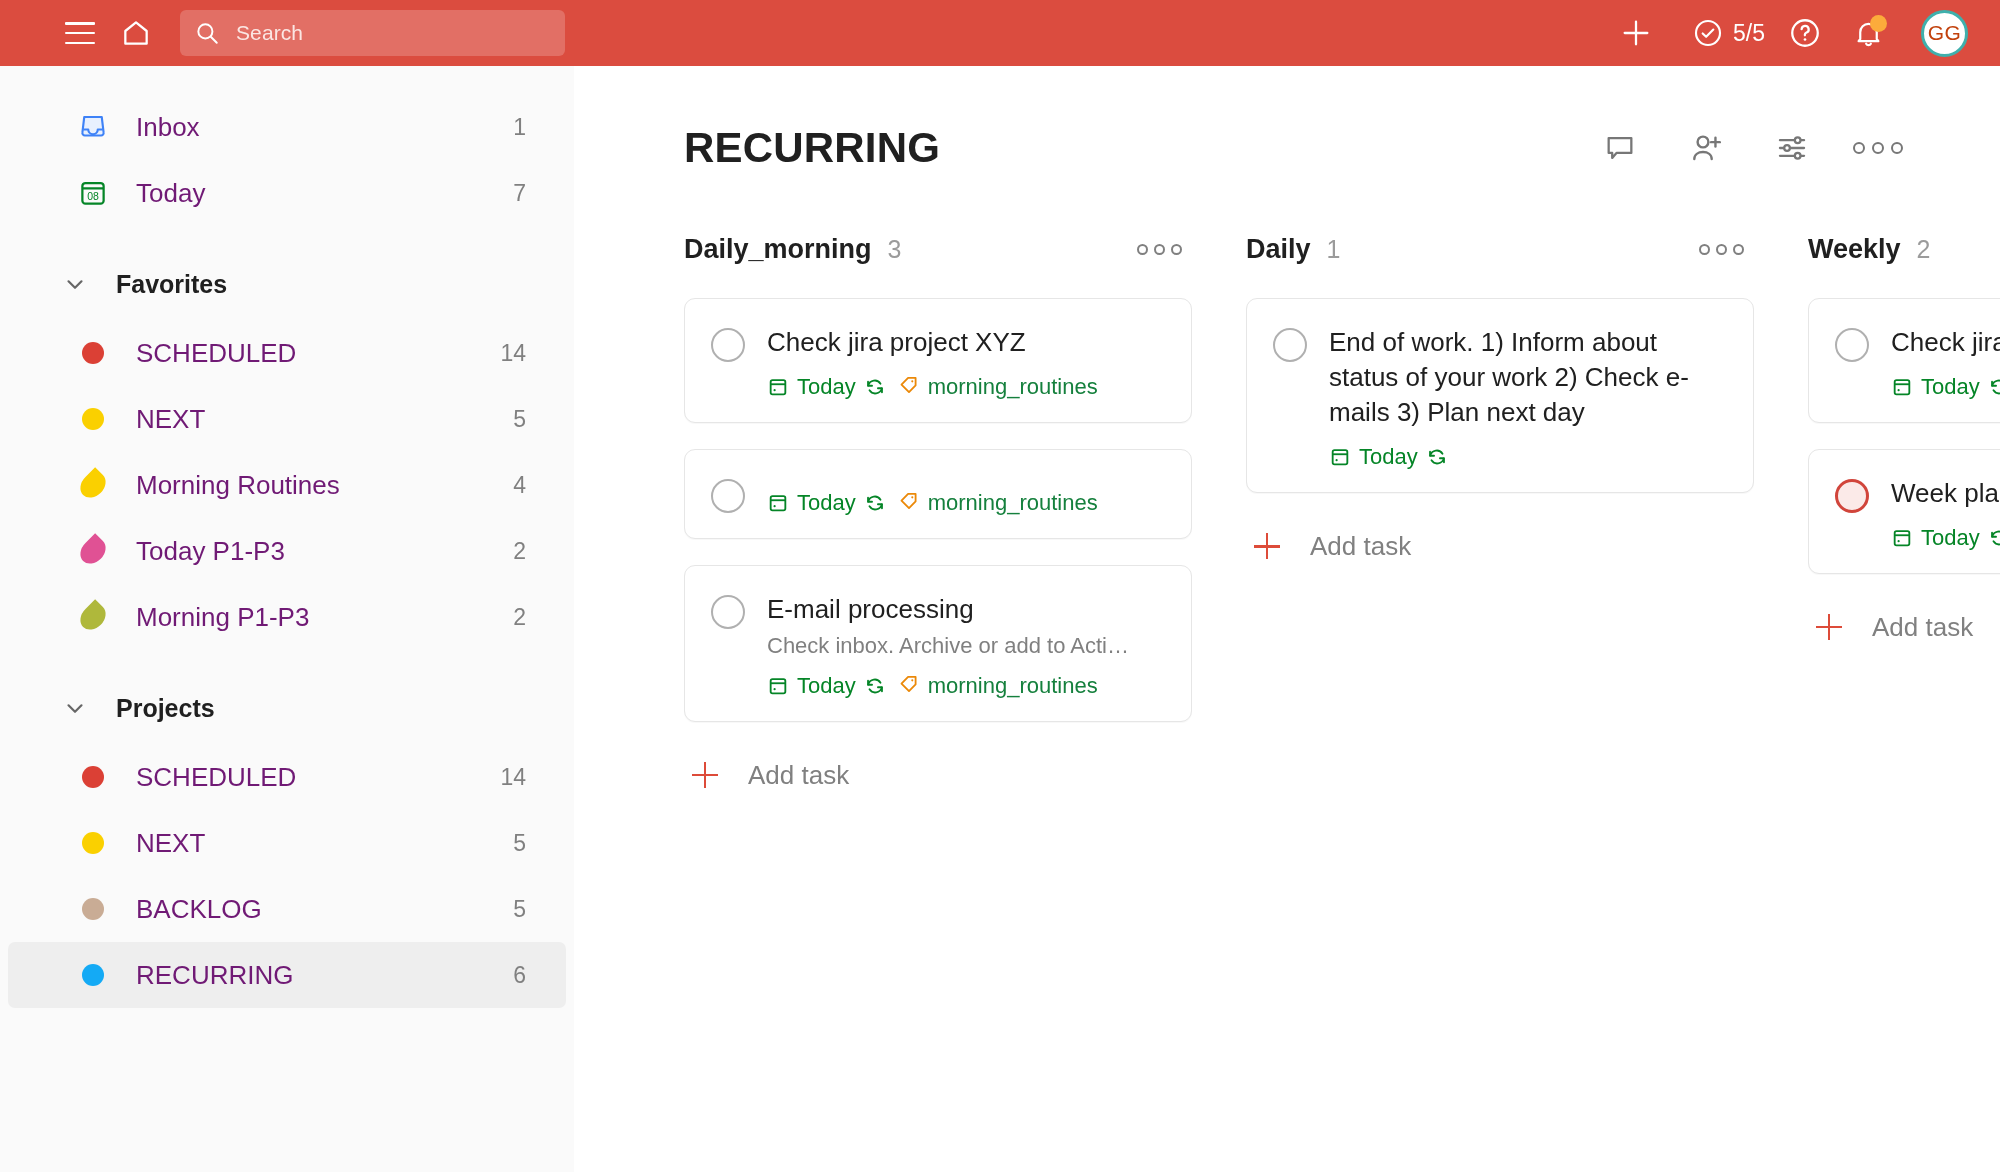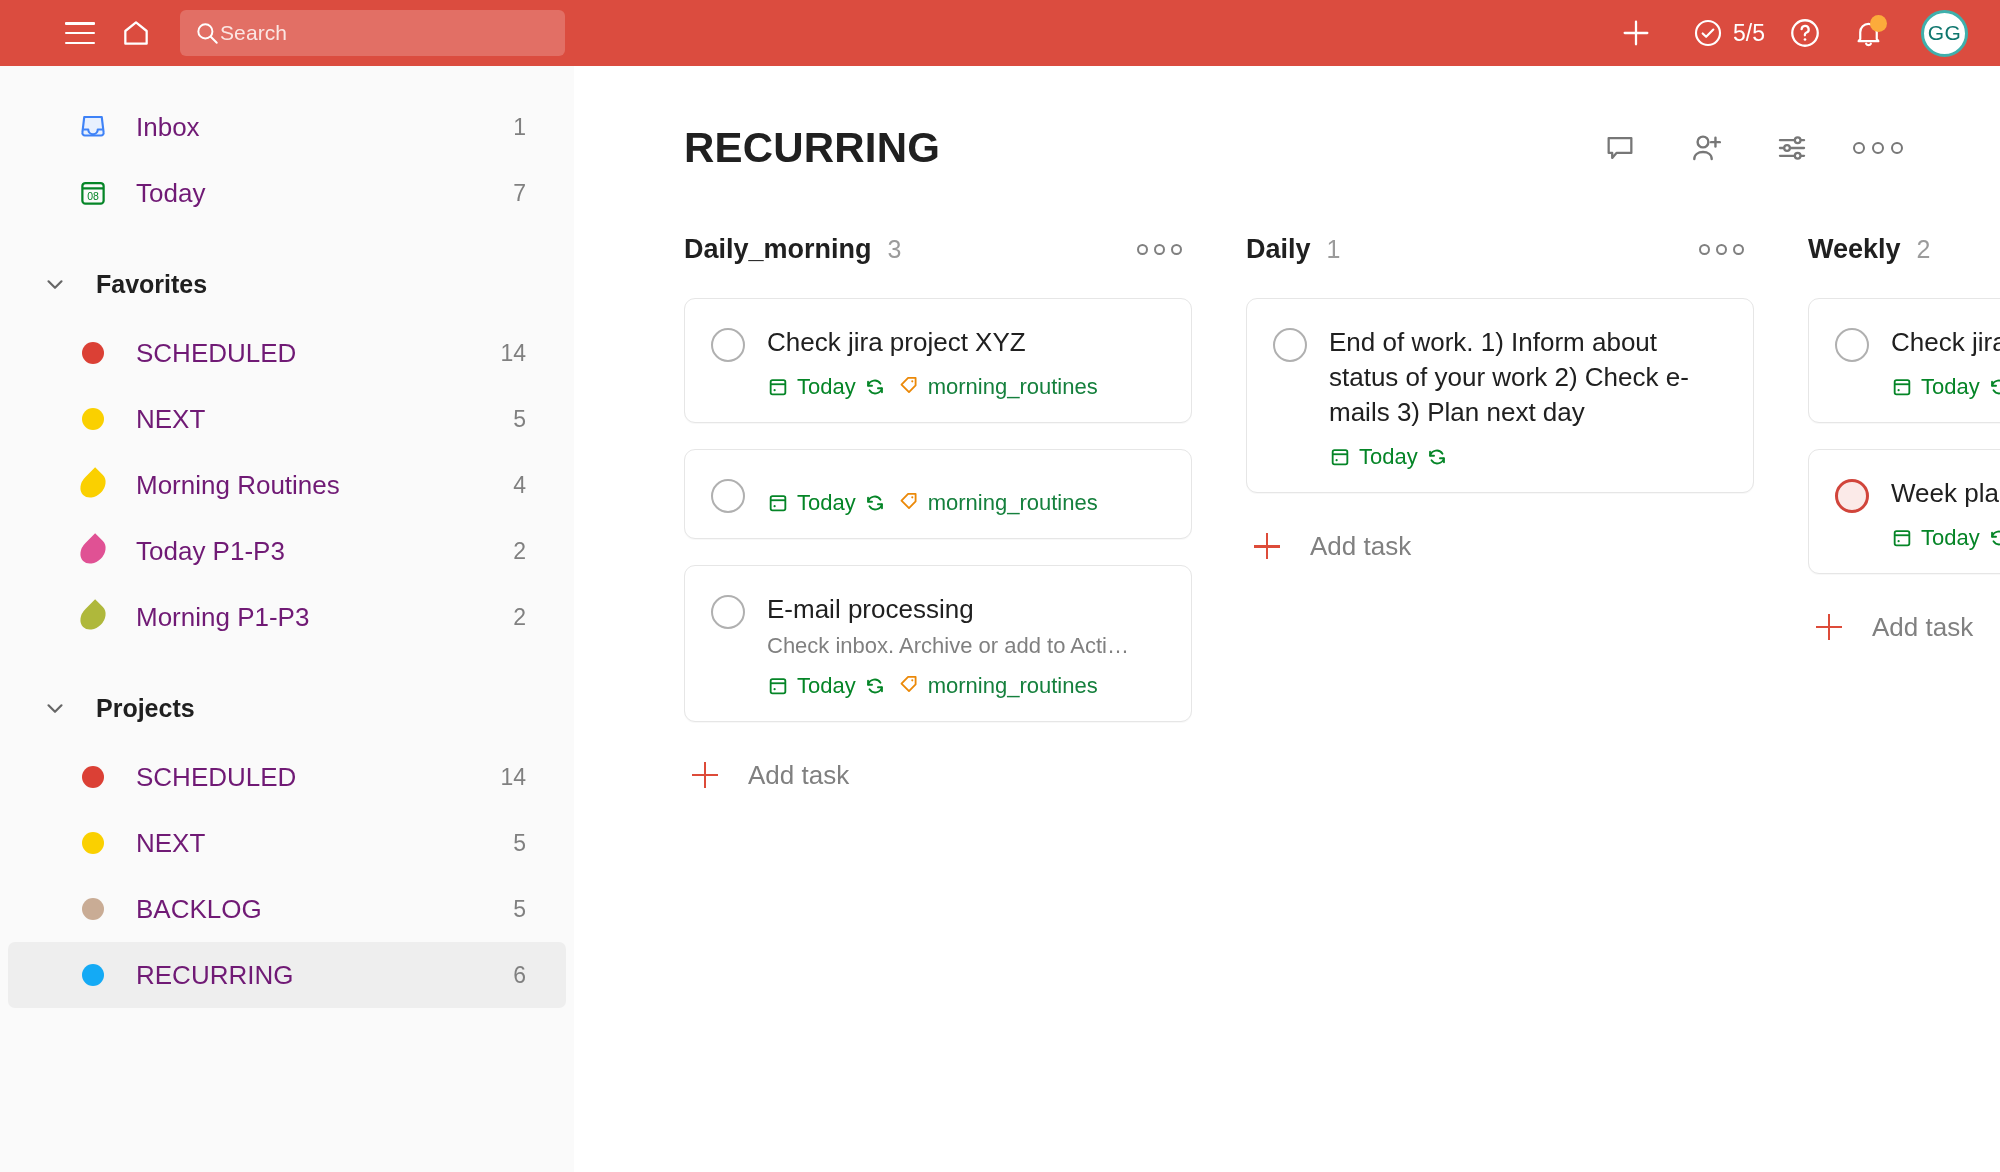--- a/index.html
+++ b/index.html
@@ -29,21 +29,21 @@
   .search-box {
     margin-left: 22px;
     width: 385px; height: 46px;
     background: rgba(255,255,255,0.20);
     border-radius: 6px;
     display: flex; align-items: center;
     padding: 0 14px;
     cursor: text;
   }
   .search-box .ph {
-    color: #fbe6e3; font-size: 21px; margin-left: 0;
+    color: #fbe6e3; font-size: 21px; margin-left: 16px;
     letter-spacing: .1px;
   }
 
   .tb-right {
     margin-left: auto;
     display: flex; align-items: center; gap: 0px;
   }
   .tb-right > * { flex: 0 0 auto; }
   .karma {
     display: flex; align-items: center; gap: 9px;
@@ -52,21 +52,21 @@
   }
   .bell-wrap { position: relative; width: 46px; height: 46px; display:flex; align-items:center; justify-content:center; cursor:pointer; margin-left: 18px;}
   .bell-dot {
     position: absolute; top: 5px; right: 4px;
     width: 17px; height: 17px; border-radius: 50%;
     background: #fcab3b;
   }
   .avatar {
     width: 47px; height: 47px; border-radius: 50%;
     background: #fff; border: 3px solid #3fb0ac;
-    color: #0f766e; font-size: 21px; font-weight: 500;
+    color: #c2410c; font-size: 21px; font-weight: 500;
     display: flex; align-items: center; justify-content: center;
     margin-left: 30px; cursor: pointer; letter-spacing: .5px;
   }
 
   
   .sidebar {
     position: absolute; top: 66px; left: 0;
     width: 574px; height: 1106px;
     background: #fafafa;
     padding: 28px 0 0 0;
@@ -80,21 +80,21 @@
     border-radius: 7px;
     margin: 0 8px;
   }
   .nav-row .ico { width: 34px; height: 34px; display:flex; align-items:center; justify-content:center; flex:0 0 auto; }
   .nav-row .lbl { font-size: 26px; color: #701a75; margin-left: 26px; white-space: nowrap; }
   .nav-row .cnt { margin-left: auto; font-size: 23px; color: #808080; }
   .nav-row.active { background: #eeeeee; }
 
   .section-head {
     height: 72px; display: flex; align-items: center;
-    padding: 0 40px 0 38px; margin-top: 22px;
+    padding: 0 40px 0 58px; margin-top: 22px;
   }
   .chev {
     width: 34px; height: 34px; display: flex; align-items: center; justify-content: center;
     cursor: pointer; flex: 0 0 auto;
   }
   .section-head .stitle {
     font-size: 25px; font-weight: bold; color: #202020; margin-left: 24px;
   }
 
   .dot { width: 22px; height: 22px; border-radius: 50%; }

